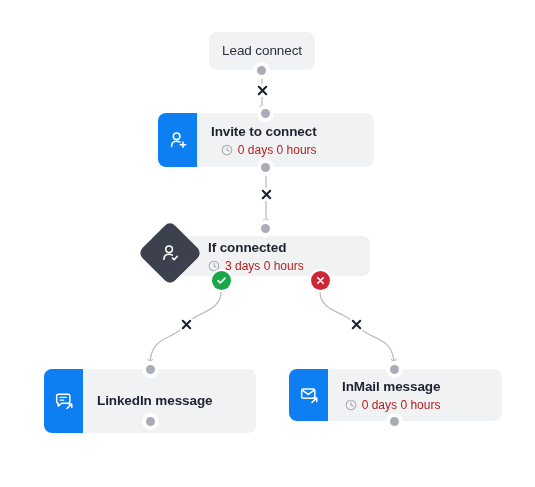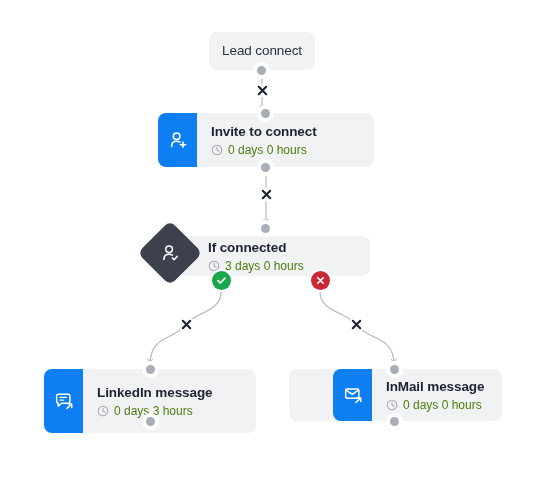--- a/index.html
+++ b/index.html
@@ -60,23 +60,24 @@
     flex-direction: column;
     justify-content: center;
     padding-left: 14px;
     gap: 3px;
   }
   .node-sub {
     display: flex;
     align-items: center;
     gap: 5px;
     font-size: 12px;
-    color: #4d7c0f;
+    color: #b91c1c;
     line-height: 14px;
     white-space: nowrap;
+    justify-content: flex-end;
   }
   .clock-icon {
     display: inline-block;
     width: 12px;
     height: 12px;
     flex: 0 0 12px;
   }
 
   
   .icon-tile {
@@ -270,35 +271,26 @@
       <svg width="22" height="22" viewBox="0 0 24 24">
         <path d="M4,6.4 C4,5.3 4.8,4.6 5.8,4.6 L16.6,4.6 C17.6,4.6 18.4,5.3 18.4,6.4
                  L18.4,12.6 C18.4,13.7 17.6,14.4 16.6,14.4 L9.4,14.4 L5.6,17.6 L5.6,14.4
                  C4.7,14.3 4,13.6 4,12.6 Z" fill="none" stroke="#ffffff" stroke-width="1.6" stroke-linejoin="round"></path>
         <path d="M7.6,8 L14.6,8 M7.6,11 L11.6,11" stroke="#ffffff" stroke-width="1.5" stroke-linecap="round"></path>
         <path d="M15.2,20.2 L20.2,15.4 M16.4,15.1 L20.4,15.2 L20.5,19.2" fill="none" stroke="#ffffff" stroke-width="1.6" stroke-linecap="round" stroke-linejoin="round"></path>
       </svg>
     </div>
     <div class="node-body">
       <span class="node-title">LinkedIn message</span>
-      <span class="node-sub">
-        <span class="clock-icon">
-          <svg width="12" height="12" viewBox="0 0 14 14">
-            <circle cx="7" cy="7" r="5.6" fill="none" stroke="#a3a8b4" stroke-width="1.2"></circle>
-            <path d="M7,3.8 L7,7 L9.4,8.5" fill="none" stroke="#a3a8b4" stroke-width="1.2" stroke-linecap="round" stroke-linejoin="round"></path>
-          </svg>
-        </span>
-        <span>0 days 3 hours</span>
-      </span>
     </div>
   </div>
   <div class="port" style="left:146px; top:365px;"></div>
   <div class="port" style="left:146px; top:417px;"></div>
 
-  <div class="node" style="left:289px; top:369px; width:213px; height:52px;padding-left:44px;">
+  <div class="node" style="left:289px; top:369px; width:213px; height:52px;">
     <div class="icon-tile">
       <svg width="22" height="22" viewBox="0 0 24 24">
         <rect x="4" y="5.4" width="14.4" height="10.2" rx="1.7" fill="none" stroke="#ffffff" stroke-width="1.6"></rect>
         <path d="M4.6,6.6 L11.2,11.4 L17.8,6.6" fill="none" stroke="#ffffff" stroke-width="1.6" stroke-linecap="round" stroke-linejoin="round"></path>
         <path d="M15.2,20.2 L20.2,15.4 M16.4,15.1 L20.4,15.2 L20.5,19.2" fill="none" stroke="#ffffff" stroke-width="1.6" stroke-linecap="round" stroke-linejoin="round"></path>
       </svg>
     </div>
     <div class="node-body">
       <span class="node-title">InMail message</span>
       <span class="node-sub">

